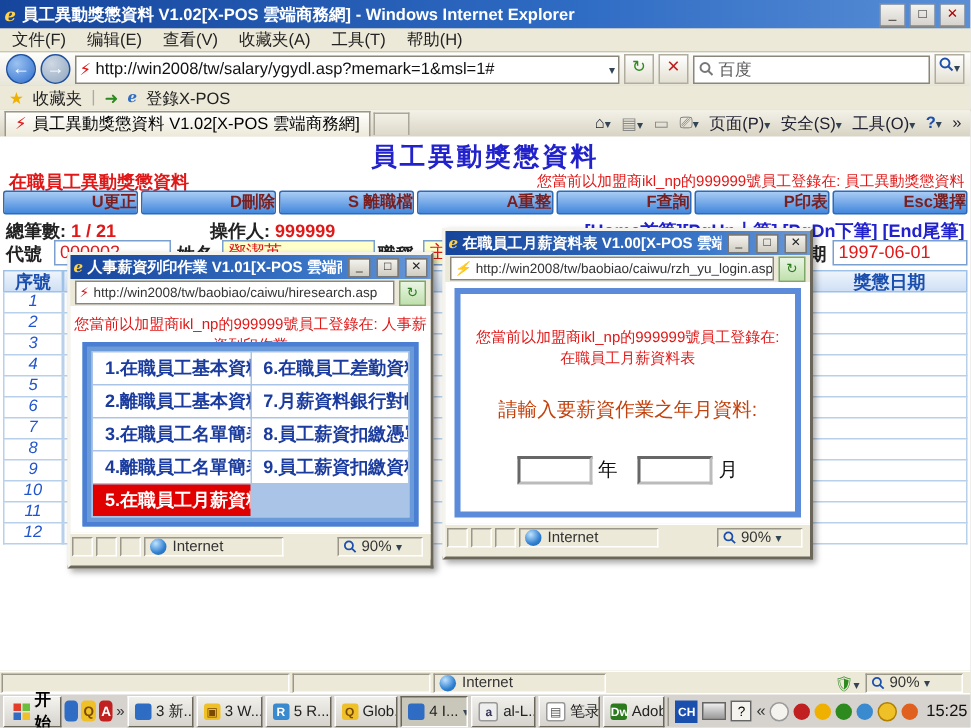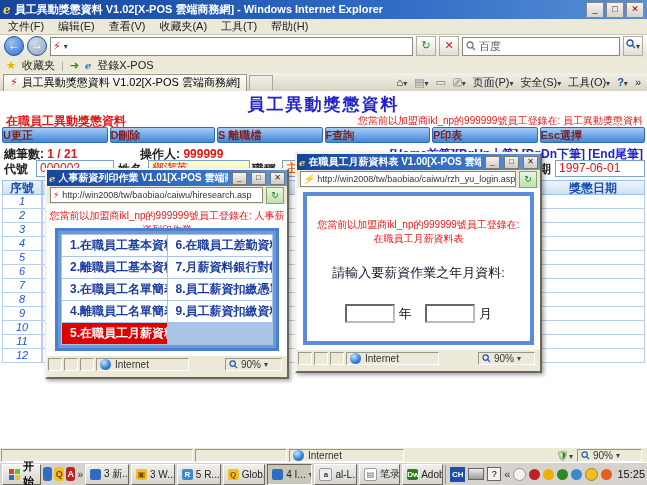--- a/index.html
+++ b/index.html
@@ -25,21 +25,21 @@
   .tabstub{width:22px;height:14px;margin-left:2px;background:linear-gradient(#f2f0e6,#dedacb);border:1px solid #aaa69a;border-bottom:none;}
   .cmdicons{margin-left:auto;display:flex;align-items:center;gap:7px;padding-right:6px;font-size:11px;color:#223;}
   .caret{font-size:8px;color:#345;}
   
   .content{left:0;top:91px;width:647px;height:356px;background:#fff;}
   .xpos{left:6px;top:92px;font-size:21px;font-weight:bold;font-style:italic;color:#e01818;letter-spacing:1px;}
   .pagetitle{left:0;top:93px;width:647px;text-align:center;font-size:17px;font-weight:bold;color:#2222cc;letter-spacing:2px;}
   .subttl{left:6px;top:113px;font-size:12px;color:#e01818;font-weight:bold;}
   .notice-main{right:4px;top:114px;font-size:10px;color:#e01818;}
   .pgtoolbar{left:2px;top:127px;width:643px;height:16px;display:flex;gap:2px;}
-  .pgbtn{flex:1;background:linear-gradient(#a8ccf4,#4387dc);border:1px solid #2d6ab8;border-radius:2px;color:#7a1f1f;font-weight:bold;font-size:11px;text-align:left;line-height:15px;}
+  .pgbtn{flex:1;background:linear-gradient(#a8ccf4,#4387dc);border:1px solid #2d6ab8;border-radius:2px;color:#7a1f1f;font-weight:bold;font-size:11px;text-align:right;line-height:15px;}
   .inforow{left:4px;top:146px;font-size:12px;color:#222;font-weight:bold;}
   .red{color:#e01818;}
   .navhints{right:4px;top:146px;font-size:12px;color:#2222cc;font-weight:bold;}
   .fldlabel{font-size:12px;color:#222;font-weight:bold;}
   .fldbox{height:15px;border:1px solid #7aa0d0;font-size:12px;color:#e01818;padding:0 3px;line-height:15px;background:#fff;}
   .fldbox.hl{background:#ffffcc;}
   .thead{top:180px;height:15px;background:linear-gradient(#eef4fc,#cfe0f5);border:1px solid #9ec1e8;box-sizing:border-box;font-size:12px;font-weight:bold;color:#1b4fae;text-align:center;line-height:14px;}
   .tcell{height:14px;border-left:1px solid #b8d0ea;border-right:1px solid #b8d0ea;border-bottom:1px solid #b8d0ea;box-sizing:border-box;font-size:11px;color:#2255cc;font-style:italic;text-align:center;line-height:13px;}
   
   .statusbar{background:#ece9d8;border-top:1px solid #fff;display:flex;align-items:center;font-size:10px;color:#333;}
@@ -55,21 +55,21 @@
   .paddr .ufield{flex:1;height:14px;background:#fff;border:1px solid #8a867a;display:flex;align-items:center;gap:3px;padding:0 2px;font-size:9px;color:#333;white-space:nowrap;overflow:hidden;}
   .gobtn{width:16px;height:15px;background:linear-gradient(#eaf6e4,#bfe0ad);border:1px solid #7da868;color:#2c7a1e;font-size:9px;text-align:center;line-height:14px;}
   .pbody{background:#fff;position:relative;overflow:hidden;}
   .pnotice{color:#e01818;font-size:10px;text-align:center;}
   .menu-frame{position:absolute;left:8px;right:8px;border:3px solid #4a7fd4;background:#6b9ad8;padding:3px;}
   .menu-grid{display:grid;grid-template-columns:1fr 1fr;background:#aac4e8;gap:1px;border:1px solid #aac4e8;}
   .mitem{background:#fff;color:#1b3c9e;font-weight:bold;font-size:12px;line-height:21px;height:21px;padding-left:8px;white-space:nowrap;overflow:hidden;}
   .mitem.active{background:#e00000;color:#fff;}
   .mitem.end{color:#222;text-align:center;padding-left:0;}
   .bluebox{position:absolute;left:6px;right:6px;top:4px;bottom:4px;border:4px solid #5b8bd9;background:#fff;}
-  .prompt{font-size:13px;color:#0f172a;text-align:center;}
+  .prompt{font-size:13px;color:#c2410c;text-align:center;}
   .yminput{width:42px;height:15px;border:2px inset #bbb;font-size:12px;padding:0 2px;}
   
   .taskbar{left:0;top:462px;width:647px;height:23px;background:#d6d3ce;border-top:1px solid #fff;display:flex;align-items:center;gap:2px;padding:0 2px;box-sizing:border-box;}
   .startbtn{height:19px;display:flex;align-items:center;gap:3px;padding:0 6px;background:linear-gradient(#f4f3ee,#d6d3ce);border:1px solid;border-color:#fff #6a665a #6a665a #fff;font-weight:bold;font-size:11px;}
   .winlogo{width:11px;height:11px;display:grid;grid-template-columns:5px 5px;grid-template-rows:5px 5px;gap:1px;}
   .winlogo i{display:block;}
   .qlicon{width:14px;height:14px;border-radius:3px;display:inline-block;text-align:center;font-size:9px;line-height:14px;color:#fff;font-weight:bold;}
   .taskbtn{height:19px;display:flex;align-items:center;gap:3px;padding:0 4px;background:linear-gradient(#f0efe9,#d6d3ce);border:1px solid;border-color:#fff #6a665a #6a665a #fff;font-size:10px;color:#222;white-space:nowrap;overflow:hidden;}
   .taskbtn.active{background:#c9c6ba;border-color:#6a665a #fff #fff #6a665a;}
   .tico{width:11px;height:11px;border-radius:2px;display:inline-block;font-size:8px;line-height:11px;text-align:center;color:#fff;font-weight:bold;flex:none;}
@@ -98,20 +98,21 @@
     <span>收藏夹(A)</span>
     <span>工具(T)</span>
     <span>帮助(H)</span>
   </div>
 
   <div class="abs navbar">
     <span class="navcircle">←</span>
     <span class="navcircle dim">→</span>
     <span class="addrbox">
       <span style="color:#e01818;font-weight:bold;">⚡</span>
+      <span class="url">http://win2008/tw/salary/ygydl.asp?memark=1&amp;msl=1#</span>
       <span class="caret">▾</span>
     </span>
     <span class="smallbtn" style="color:#2c8a1e;">↻</span>
     <span class="smallbtn" style="color:#c02020;">✕</span>
     <span class="searchbox">
       <svg width="10" height="10" viewBox="0 0 10 10">
           <circle cx="4" cy="4" r="3" fill="none" stroke="#777" stroke-width="1.3"></circle>
           <line x1="6.3" y1="6.3" x2="9" y2="9" stroke="#777" stroke-width="1.3"></line>
         </svg>
       <span>百度</span>
@@ -154,20 +155,21 @@
 
   <div class="abs content"></div>
   <div class="abs pagetitle">員工異動獎懲資料</div>
   <div class="abs subttl">在職員工異動獎懲資料</div>
   <div class="abs notice-main">您當前以加盟商ikl_np的999999號員工登錄在: 員工異動獎懲資料</div>
 
   <div class="abs pgtoolbar">
     <span class="pgbtn">U更正</span>
     <span class="pgbtn">D刪除</span>
     <span class="pgbtn">S 離職檔</span>
+    <span class="pgbtn">A重整</span>
     <span class="pgbtn">F查詢</span>
     <span class="pgbtn">P印表</span>
     <span class="pgbtn">Esc選擇</span>
   </div>
 
   <div class="abs inforow">
     <span>總筆數:</span>
     <span class="red">1 / 21</span>
     <span style="display:inline-block;width:56px;"></span>
     <span>操作人:</span>

